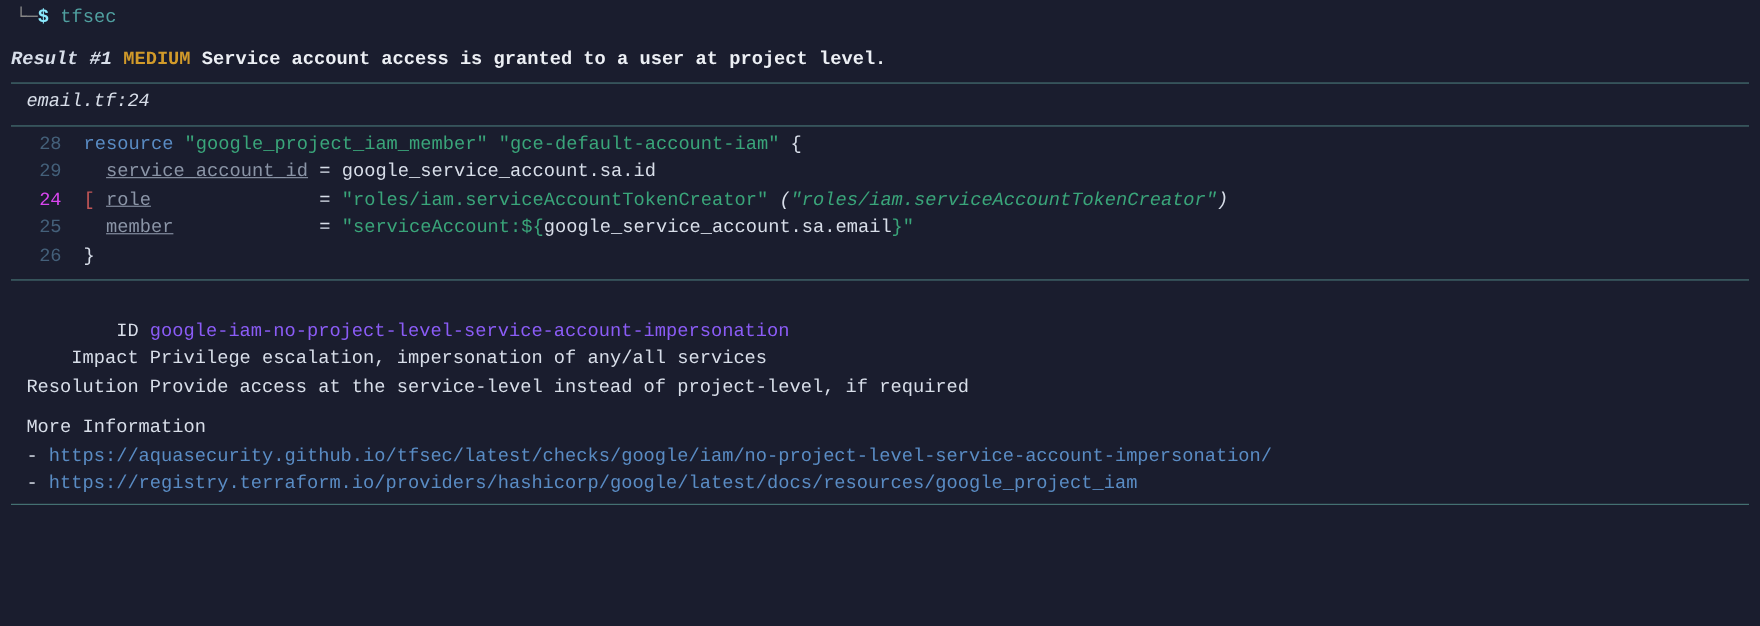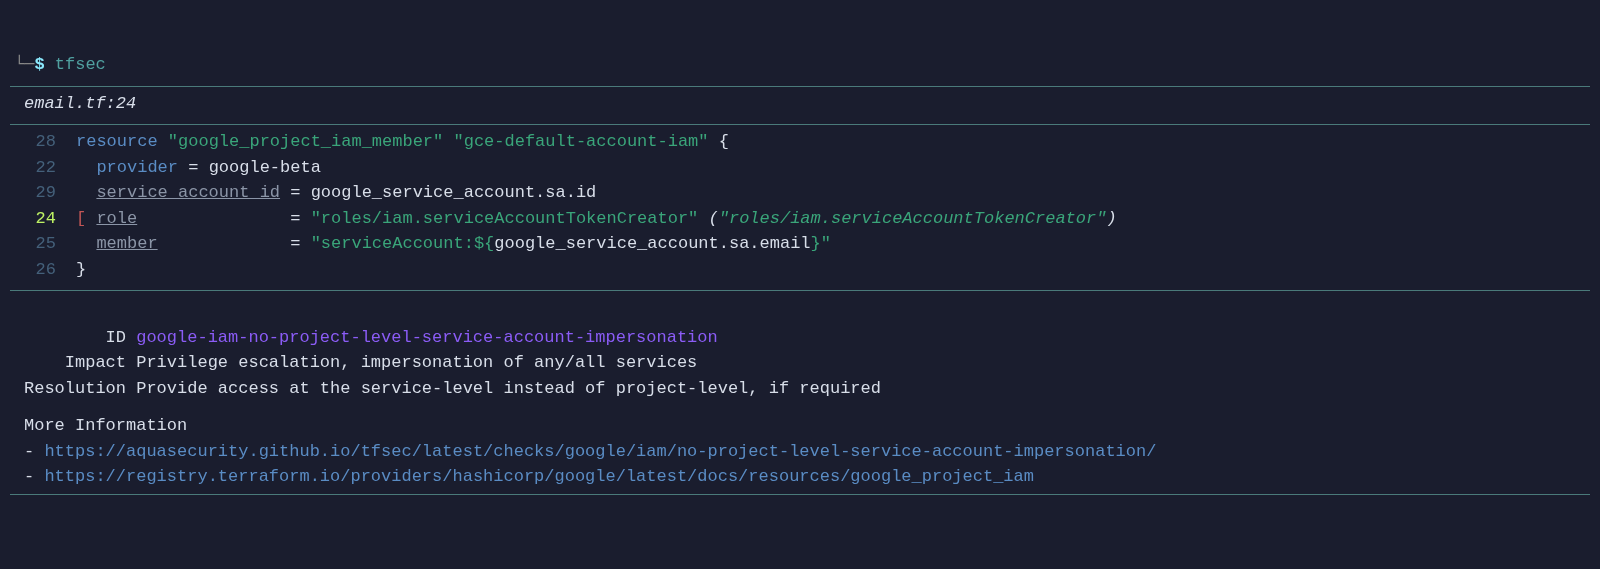--- a/index.html
+++ b/index.html
@@ -9,21 +9,20 @@
     font-family: 'Consolas', 'Monaco', 'Courier New', monospace;
     font-size: 17px;
     line-height: 1.5;
     width: 1600px;
     height: 569px;
     padding: 0;
     overflow: hidden;
   }
   .terminal {
     padding: 0 10px;
-    margin-top: 48px;
   }
   .prompt-line {
     padding: 4px 4px 8px 4px;
   }
   .prompt-branch {
     color: #888;
   }
   .prompt-symbol {
     color: #8be9fd;
     font-weight: bold;
@@ -66,21 +65,21 @@
     white-space: pre;
   }
   .ln {
     color: #44607a;
     display: inline-block;
     width: 32px;
     text-align: right;
     margin-right: 20px;
   }
   .ln-hl {
-    color: #bef264;
+    color: #d946ef;
   }
   .kw-resource { color: #5a8cc4; }
   .kw-provider { color: #5a8cc4; }
   .attr { color: #8b95a7; text-decoration: underline; }
   .str { color: #3aa57a; }
   .plain { color: #d8dee9; }
   .brace { color: #d8dee9; }
   .bracket-hl { color: #c25656; }
   .paren { color: #d8dee9; font-style: italic; }
   .str-italic { color: #3aa57a; font-style: italic; }
@@ -116,30 +115,34 @@
 </head>
 <body>
 
 <div class="terminal">
 
   <div class="prompt-line">
     <span class="prompt-branch">└─</span><span class="prompt-symbol">$</span>
     <span class="cmd">tfsec</span>
   </div>
 
+  <div class="result-line">
+    <span class="result-label">Result #1</span>
+    <span class="severity-medium">MEDIUM</span>
+    <span class="result-msg">Service account access is granted to a user at project level.</span>
+  </div>
 
   <hr class="hr">
 
   <div class="file-loc">email.tf:24</div>
 
   <hr class="hr">
 
   <div class="code-block">
     <div class="code-line"><span class="ln">28</span><span class="kw-resource">resource</span> <span class="str">"google_project_iam_member"</span> <span class="str">"gce-default-account-iam"</span> <span class="brace">{</span></div>
-    <div class="code-line"><span class="ln">22</span>  <span class="kw-provider">provider</span><span class="plain"> = </span><span class="plain">google-beta</span></div>
     <div class="code-line"><span class="ln">29</span>  <span class="attr">service_account_id</span><span class="plain"> = </span><span class="plain">google_service_account.sa.id</span></div>
     <div class="code-line"><span class="ln ln-hl">24</span><span class="bracket-hl">[</span> <span class="attr">role</span>               <span class="plain">= </span><span class="str">"roles/iam.serviceAccountTokenCreator"</span><span class="paren"> (</span><span class="str-italic">"roles/iam.serviceAccountTokenCreator"</span><span class="paren">)</span></div>
     <div class="code-line"><span class="ln">25</span>  <span class="attr">member</span>             <span class="plain">= </span><span class="str">"serviceAccount:</span><span class="interp-brace">${</span><span class="interp">google_service_account.sa.email</span><span class="interp-brace">}</span><span class="str">"</span></div>
     <div class="code-line"><span class="ln">26</span><span class="brace">}</span></div>
   </div>
 
   <hr class="hr">
 
   <div class="details">
 <span class="detail-label">        ID </span><span class="detail-id">google-iam-no-project-level-service-account-impersonation</span>

